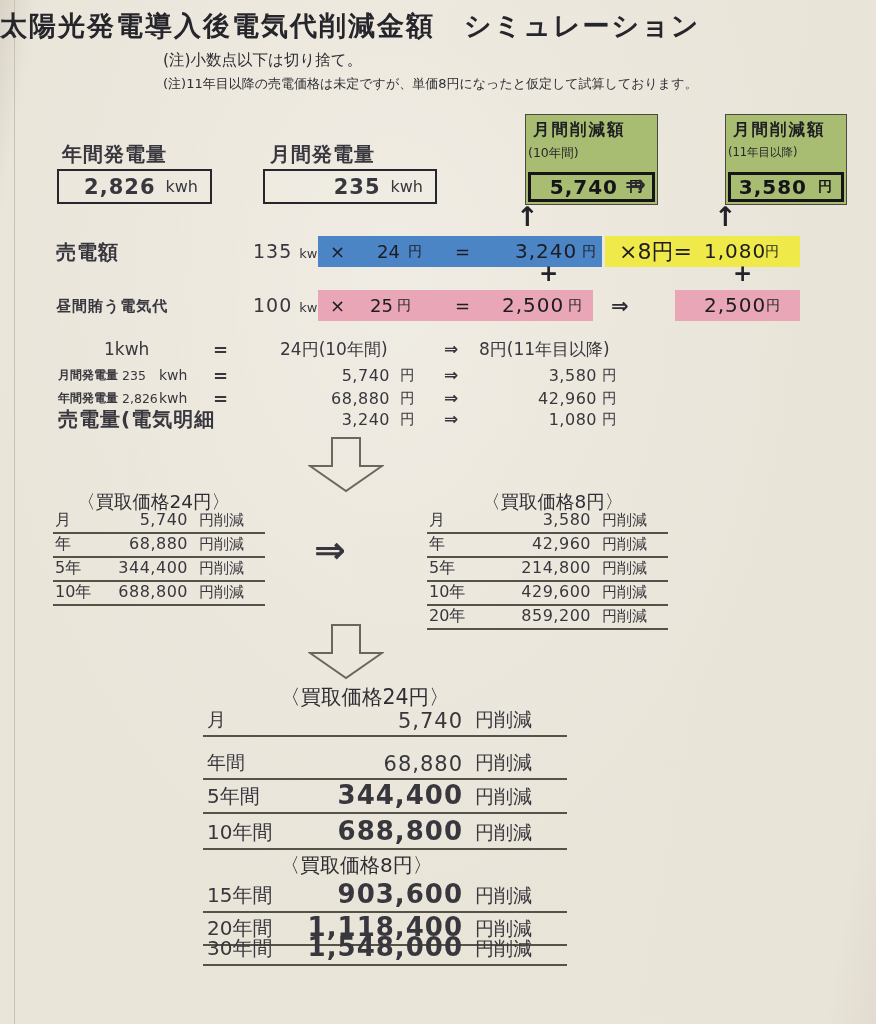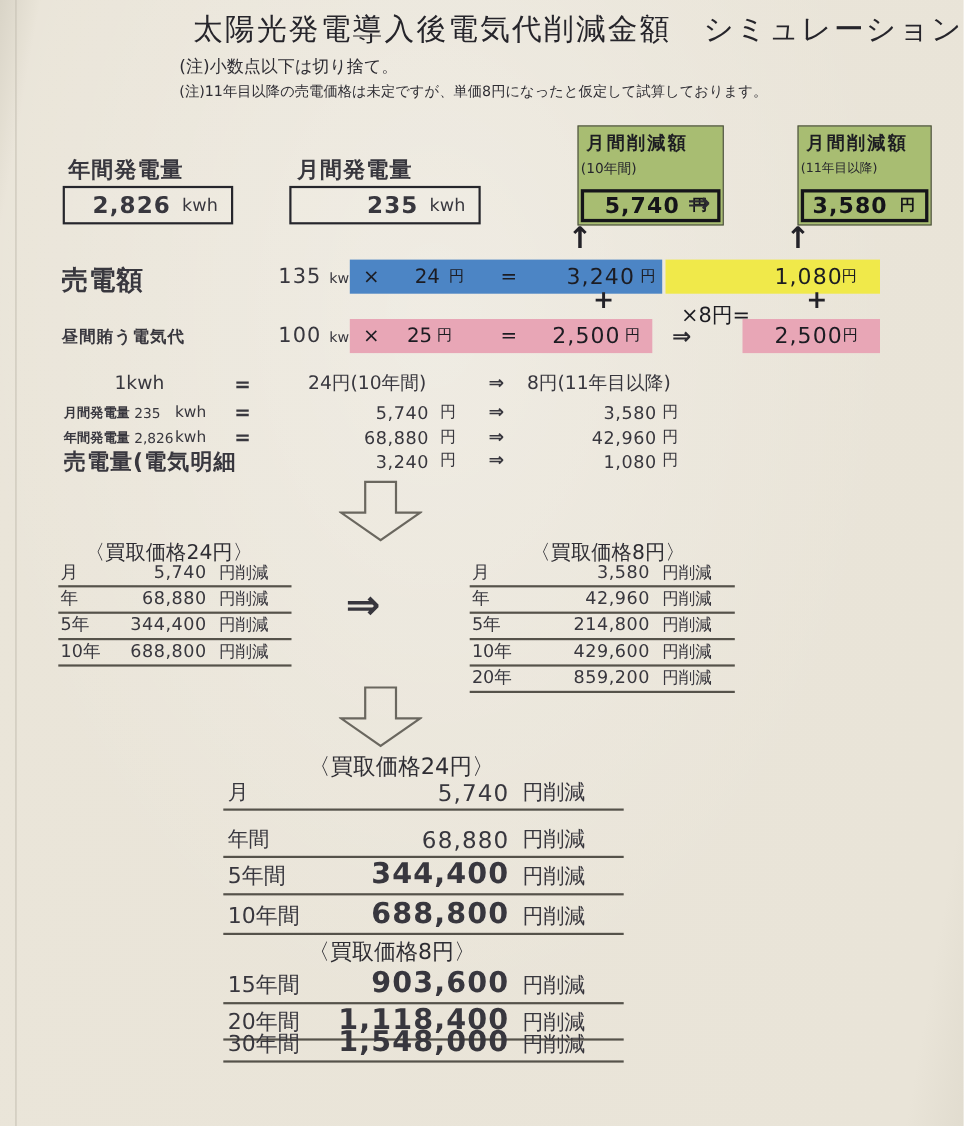--- a/index.html
+++ b/index.html
@@ -8,22 +8,22 @@
     position:relative;width:876px;height:1024px;
     font-family:"DejaVu Sans",sans-serif;color:var(--ink,#38373e);
     background:
       radial-gradient(ellipse at 45% 28%, rgba(255,255,255,.28), rgba(255,255,255,0) 62%),
       linear-gradient(100deg,#d9d4c7 0%,#eae5d9 3.5%,#e9e4d8 95%,#e1dccf 100%);
     overflow:hidden;
   }
   .edge{position:absolute;left:14px;top:0;width:1px;height:100%;background:#c7c2b5;}
 
   
-  .title{position:absolute;top:8px;left:0;width:100%;margin:0;text-align:right;
-    font-size:27px;font-weight:normal;letter-spacing:2px;color:#26252b;}
+  .title{position:absolute;top:8px;left:0;width:100%;margin:0;text-align:left;
+    font-size:27px;font-weight:bold;letter-spacing:2px;color:#26252b;}
   .notes{position:absolute;left:163px;top:48px;}
   .note{white-space:nowrap;color:#2e2d33;}
   .n1,.n2{font-size:15.5px;line-height:24px;}
   .n3{font-size:13px;line-height:17px;margin-top:3px;}
 
   
   .genlabel{position:absolute;top:141px;font-size:20px;font-weight:bold;letter-spacing:1px;}
   .gl1{left:62px;} .gl2{left:270px;}
   .genbox{position:absolute;top:169px;height:31px;border:2px solid #26262c;box-sizing:content-box;
     display:flex;align-items:center;justify-content:flex-end;padding-right:12px;gap:10px;background:rgba(255,255,255,0.06);}
@@ -41,32 +41,32 @@
   .g-val{position:absolute;left:2px;right:2px;bottom:2px;height:30px;border:3px solid #141419;box-sizing:border-box;
     display:flex;align-items:center;justify-content:flex-end;gap:11px;padding-right:9px;}
   .gv{font-size:20px;font-weight:bold;letter-spacing:1px;color:#141419;}
   .gu{font-size:14px;font-weight:bold;color:#141419;}
   .sav-arrow{position:absolute;left:625px;top:170px;font-size:25px;font-weight:bold;color:#2c2b31;}
   .uparrow{position:absolute;font-size:27px;font-weight:bold;color:#232228;}
   .ua1{left:516px;top:201px;} .ua2{left:714px;top:201px;}
 
   
   .rowlabel{position:absolute;font-weight:bold;white-space:nowrap;}
-  .sell-label{left:56px;top:239px;font-size:24px;letter-spacing:1px;}
+  .sell-label{left:56px;top:239px;font-size:20px;letter-spacing:1px;}
   .day-label{left:56px;top:297px;font-size:15px;letter-spacing:1px;}
   .amount{position:absolute;font-size:19px;letter-spacing:1px;}
   .am1{left:253px;top:240px;} .am2{left:253px;top:294px;}
   .amount .u{font-size:13px;letter-spacing:0;}
   .cbox{position:absolute;height:31px;}
   .cbox span{position:absolute;top:0;height:31px;line-height:31px;white-space:nowrap;color:#1c1c22;}
   .bluebox{left:318px;top:236px;width:284px;background:var(--blue,#4c85c5);}
   .yellowbox{left:605px;top:236px;width:195px;background:var(--yellow,#f0e94a);}
   .pinkbox1{left:318px;top:290px;width:275px;background:var(--pink,#e8a6b6);}
   .pinkbox2{left:675px;top:290px;width:125px;background:var(--pink,#e8a6b6);}
-  .fs18{font-size:18px;} .fs20{font-size:20px;letter-spacing:1px;} .fs14{font-size:14px;} .fs16{font-size:19px;margin-top:36px;}
+  .fs18{font-size:18px;} .fs20{font-size:20px;letter-spacing:1px;} .fs14{font-size:14px;} .fs16{font-size:22px;}
   .plus{position:absolute;font-size:23px;font-weight:bold;color:#232228;}
   .pl1{left:539px;top:260px;} .pl2{left:733px;top:260px;}
   .day-arrow{position:absolute;left:611px;top:294px;font-size:21px;font-weight:bold;color:#2c2b31;}
 
   
   .eq span{position:absolute;white-space:nowrap;line-height:21px;}
   .eq-label1{left:104px;font-size:17px;}
   .eq-small{font-size:12px;font-weight:bold;left:58px;}
   .eq-num{font-size:12.5px;left:122px;}
   .eq-kwh{font-size:14px;left:159px;}

